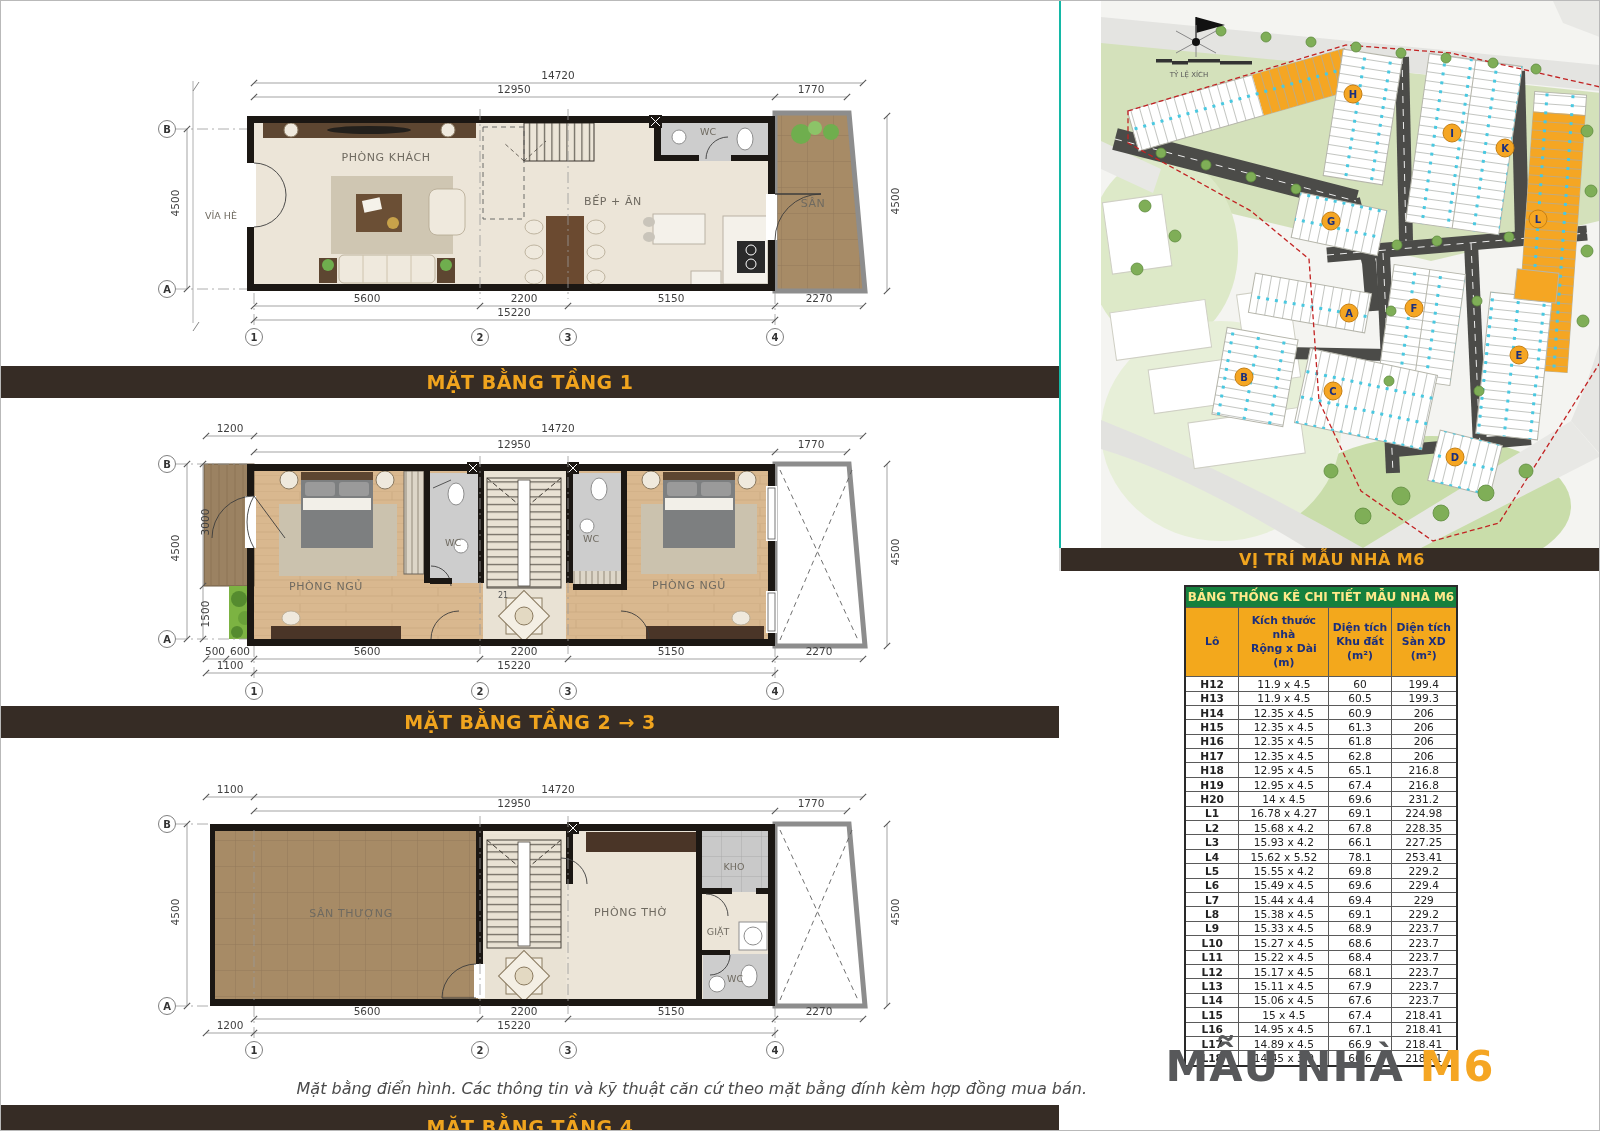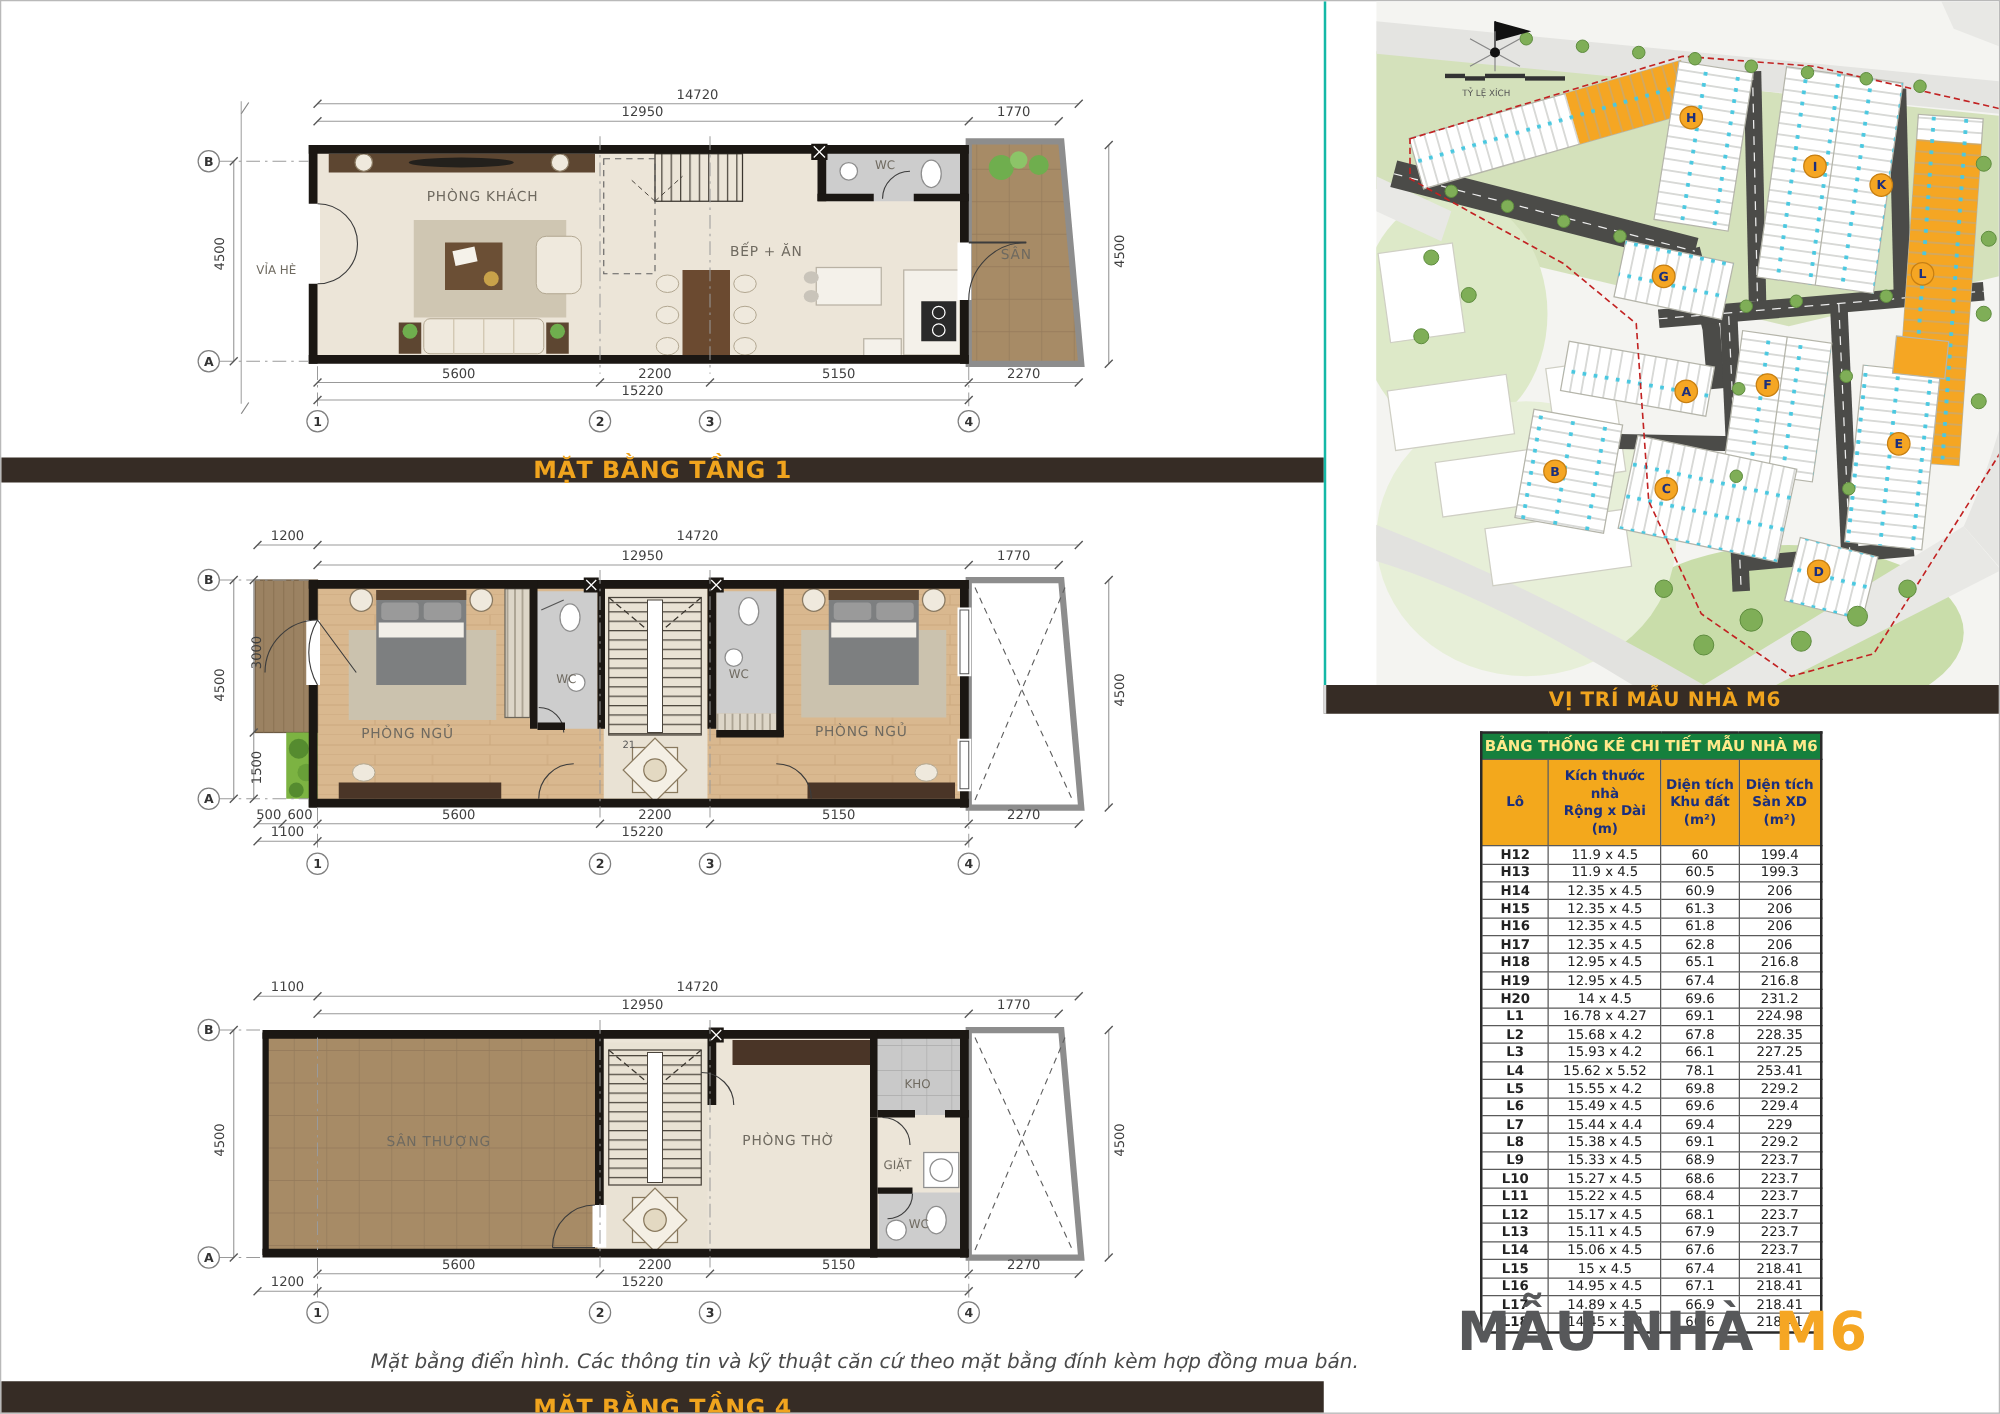--- a/index.html
+++ b/index.html
@@ -1,18 +1,18 @@
 <!DOCTYPE html>
 <html><head>
 <meta charset="utf-8">
 <style>
   html,body{margin:0;padding:0;background:#888;}
   .canvas{position:relative;width:1600px;height:1131px;background:#fff;overflow:hidden;
           font-family:"DejaVu Sans",sans-serif;border:1px solid #b9b9b9;box-sizing:border-box;}
-  .titlebar{position:absolute;left:0;width:1058px;height:20px;background:#362c25;
+  .titlebar{position:absolute;left:0;width:1058px;height:32px;background:#362c25;
             color:#f0a41e;display:flex;align-items:center;justify-content:center;
             font-weight:bold;font-size:19px;letter-spacing:.5px;}
   .maptitle{position:absolute;left:1058px;top:547px;width:542px;height:23px;background:#362c25;
             color:#f0a41e;display:flex;align-items:center;justify-content:center;
             font-weight:bold;font-size:16px;letter-spacing:.5px;border-left:2px solid #d9d9d9;}
   .plan{position:absolute;left:0;}
   .footnote{position:absolute;left:0;top:1078px;width:1052px;text-align:right;
             font-style:italic;font-size:16px;color:#4b4b4b;padding-left:34px;}
   
   .spec{position:absolute;left:1183px;top:584px;width:274px;border-collapse:collapse;
@@ -325,20 +325,23 @@
     <circle cx="567" cy="295" r="8.5" class="gc"></circle>
       <text x="567" y="298.5" class="gt">3</text>
     <circle cx="774" cy="295" r="8.5" class="gc"></circle>
       <text x="774" y="298.5" class="gt">4</text>
 
     <text x="325" y="194" class="room">PHÒNG NGỦ</text>
     <text x="688" y="193" class="room">PHÒNG NGỦ</text>
     <text x="452" y="150" class="rooms">WC</text>
     <text x="590" y="146" class="rooms">WC</text>
   </svg>
+  <div class="titlebar" style="top:705px">
+    <span>MẶT BẰNG TẦNG 2 → 3</span>
+    </div>
 
   <svg class="plan" style="top:735px" width="1000" height="345" viewBox="0 0 1000 345">
     <rect x="250" y="94" width="520" height="170" fill="#ece5d8"></rect>
 
     <rect x="211" y="94" width="266" height="170" fill="url(#tileY)"></rect>
     <rect x="209" y="90" width="5" height="178" class="wall"></rect>
 
     <rect x="482" y="98" width="83" height="165" fill="#e9e2d4"></rect>
     <rect x="486" y="104" width="74" height="108" fill="url(#stH)" stroke="#4a443c" stroke-width="1"></rect>
     <rect x="517" y="106" width="12" height="104" fill="#fff" stroke="#4a443c" stroke-width=".8"></rect>

